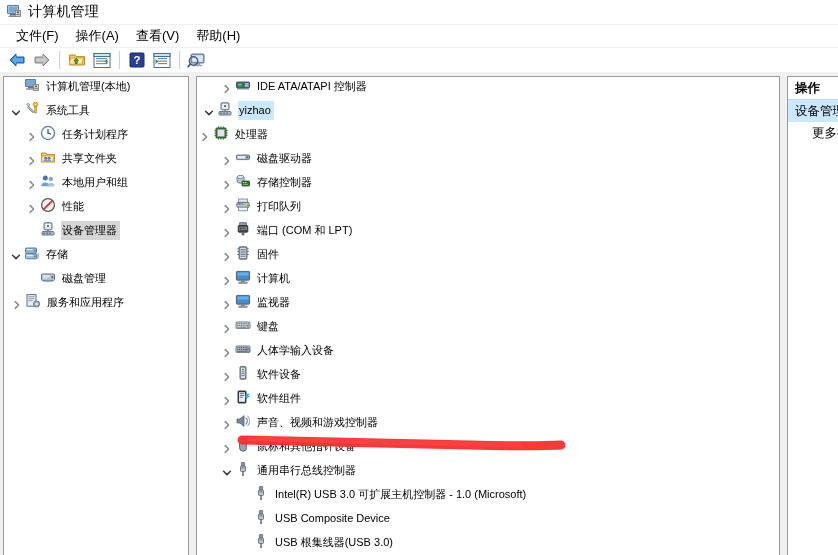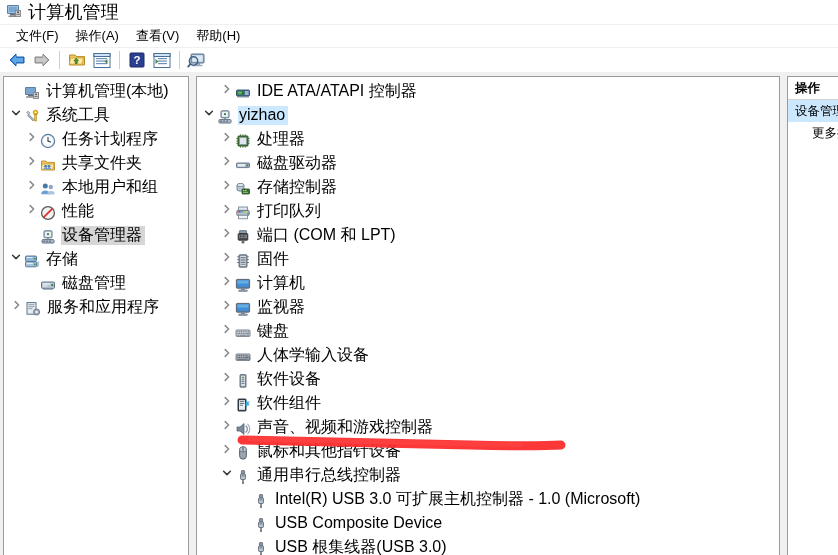--- a/index.html
+++ b/index.html
@@ -10,21 +10,21 @@
     font-size:12px;color:#000;
     -webkit-font-smoothing:antialiased;
   }
   .app{position:relative;width:838px;height:555px;background:#f0f0f0;}
 
   
   .titlebar{
     position:absolute;left:0;top:0;width:838px;height:24px;
     background:#ffffff;display:flex;align-items:center;padding-left:6px;
   }
-  .titlebar .tb-text{font-size:18px;color:#000;margin-left:6px;letter-spacing:.2px;}
+  .titlebar .tb-text{font-size:14px;color:#000;margin-left:6px;letter-spacing:.2px;}
 
   
   .menubar{
     position:absolute;left:0;top:25px;width:838px;height:22px;
     background:#ffffff;display:flex;align-items:center;padding-left:8px;
   }
   .menubar .mi{
     font-size:13px;color:#000;padding:2px 9px 2px 8px;cursor:default;white-space:nowrap;
   }
 
@@ -43,22 +43,22 @@
   .pane{
     position:absolute;top:4px;background:#ffffff;
     border:1px solid #9a9a9a;overflow:hidden;
   }
   .pane-left{left:3px;width:184px;height:479px;border-bottom:none;}
   .pane-mid{left:196px;width:582px;height:479px;border-bottom:none;}
   .pane-right{left:787px;width:100px;height:479px;border-bottom:none;background:#ffffff;}
 
   
   .trow{
-    display:flex;align-items:flex-end;height:24px;white-space:nowrap;cursor:default;
-    font-size:16px;color:#000;
+    display:flex;align-items:flex-start;height:24px;white-space:nowrap;cursor:default;
+    font-size:11px;color:#000;
   }
   .twist{
     width:16px;height:24px;flex:0 0 16px;display:flex;align-items:center;justify-content:center;
     color:#7a7a7a;font-size:11px;
   }
   .twist svg{display:block;}
   .ticon{width:16px;height:16px;flex:0 0 16px;margin-right:5px;display:flex;align-items:center;justify-content:center;}
   .tlabel{padding:1px 3px 2px 1px;line-height:16px;}
   .sel-gray .tlabel{background:#d6d6d6;}
   .sel-blue .tlabel{background:#cbe8ff;}
@@ -375,21 +375,21 @@
                 <circle cx="8" cy="5.2" r="1.1" fill="#3f7a3f"></circle>
                 <line x1="8" y1="8.8" x2="8" y2="10.6" stroke="#6b7b8b" stroke-width="1.3"></line>
                 <rect x="2" y="10.6" width="12" height="3.4" rx=".7" fill="#b7c3cf" stroke="#5f7386" stroke-width="1"></rect>
                 <rect x="3.2" y="11.5" width="2" height="1.6" fill="#6b7b8b"></rect>
                 <rect x="6.2" y="11.5" width="2" height="1.6" fill="#6b7b8b"></rect>
                 <rect x="9.2" y="11.5" width="2" height="1.6" fill="#6b7b8b"></rect>
               </svg>
             </span>
             <span class="tlabel">yizhao</span>
           </div>
-          <div class="trow" style="padding-left:22px">
+          <div class="trow" style="">
             <span class="twist">
               <svg width="10" height="10" viewBox="0 0 10 10">
                 <path d="M3.2 1.6 L6.6 5 L3.2 8.4" fill="none" stroke="#8a8a8a" stroke-width="1.5" stroke-linecap="round" stroke-linejoin="round"></path>
               </svg>
             </span>
             <span class="ticon">
               <svg width="16" height="16" viewBox="0 0 16 16">
                 <rect x="3" y="3" width="10" height="10" rx=".6" fill="#4a7a3a" stroke="#2f5226" stroke-width="1"></rect>
                 <rect x="4.6" y="4.6" width="6.8" height="6.8" fill="#dfe6ec" stroke="#8a9aa8" stroke-width=".7"></rect>
                 <g fill="#4a7a3a">

